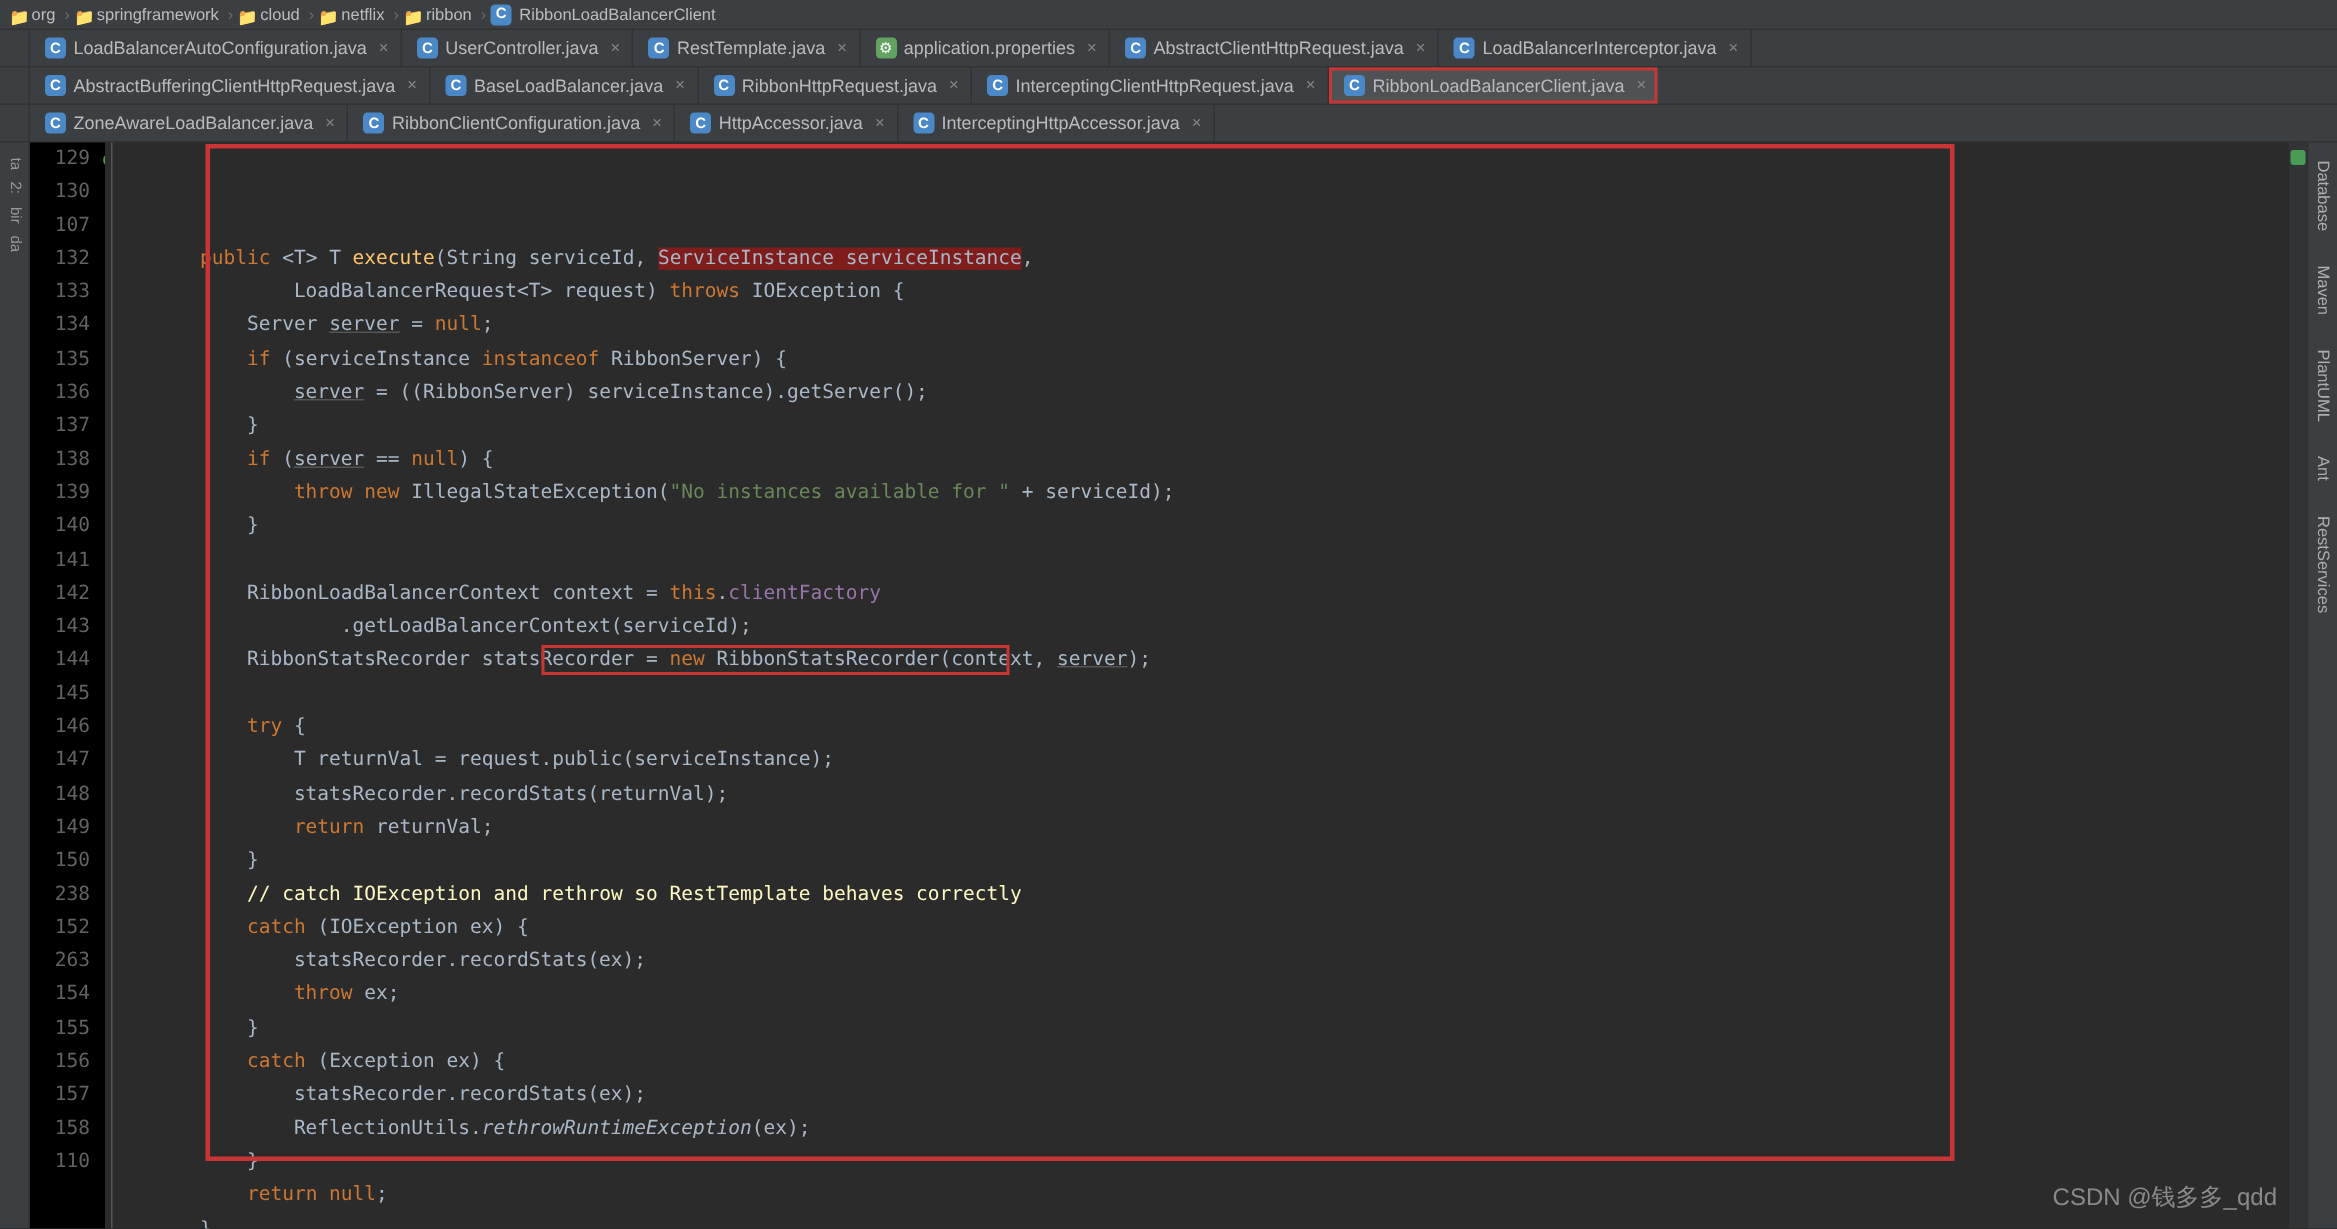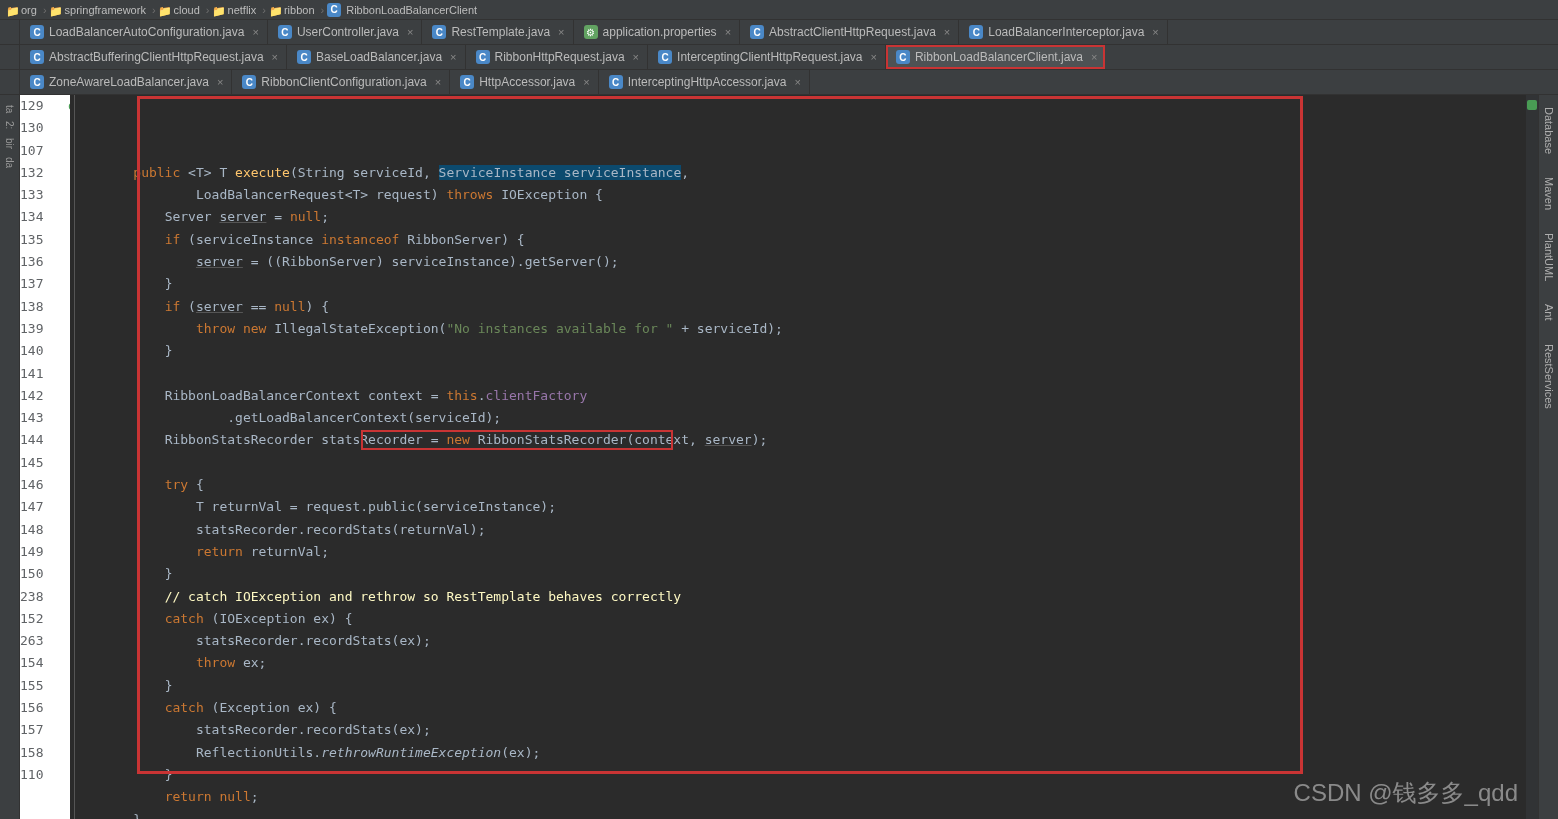--- a/index.html
+++ b/index.html
@@ -88,25 +88,25 @@
 }
 .right-tool .rt {
   writing-mode: vertical-rl;
   font-size: 11px;
   color: #aeaeae;
   margin-bottom: 15px;
   padding: 4px 0;
 }
 .gutter {
   width: 50px;
-  background: #ffffff;
+  background: #000000;
   color: #606366;
   font-family: 'Consolas','Menlo', monospace;
   font-size: 13px;
-  text-align: left;
+  text-align: right;
   padding-right: 10px;
   line-height: 22.3px;
   position:relative;
 }
 .gutter .line-no { height: 22.3px; }
 .gutter .override { color:#499c54; position:absolute; left:48px; font-size:12px;}
 .fold-strip {
   width: 24px;
   background: #2b2b2b;
   position:relative;
@@ -124,21 +124,21 @@
   white-space: pre;
   position: relative;
 }
 .kw { color: #cc7832; }
 .str { color: #6a8759; }
 .com { color: #fef9c3; }
 .fld { color: #9876aa; }
 .meth { color: #ffc66d; }
 .underline { text-decoration: underline; text-decoration-color: #555; }
 .italic { font-style: italic; }
-.param-hl { background: #0c4a6e; margin-top: 34px; }
+.param-hl { background: #7f1d1d; margin-top: 34px; }
 .red-border-code {
   position: absolute;
   border: 3px solid #c93434;
   pointer-events: none;
 }
 .red-main { top: 1px; left: 43px; width: 1166px; height: 678px; }
 .red-inline {
   position:absolute;
   border: 2px solid #c93434;
   top: 335px; left: 267px; width: 312px; height: 20px;
@@ -150,21 +150,21 @@
 }
 .error-stripe .mark-ok {
   position:absolute; top:5px; left:1px; width:10px; height:10px;
   background:#499c54; border-radius:2px;
 }
 .watermark {
   position: absolute;
   bottom: 10px;
   right: 40px;
   color: #aaa;
-  font-size: 24px;
+  font-size: 16px;
   opacity: 0.75;
   font-family: Arial, sans-serif;
 }
 </style>
 </head>
 <body>
 
 <div class="breadcrumb">
   <span class="crumb">
       <span class="crumb-icon">📁</span>

